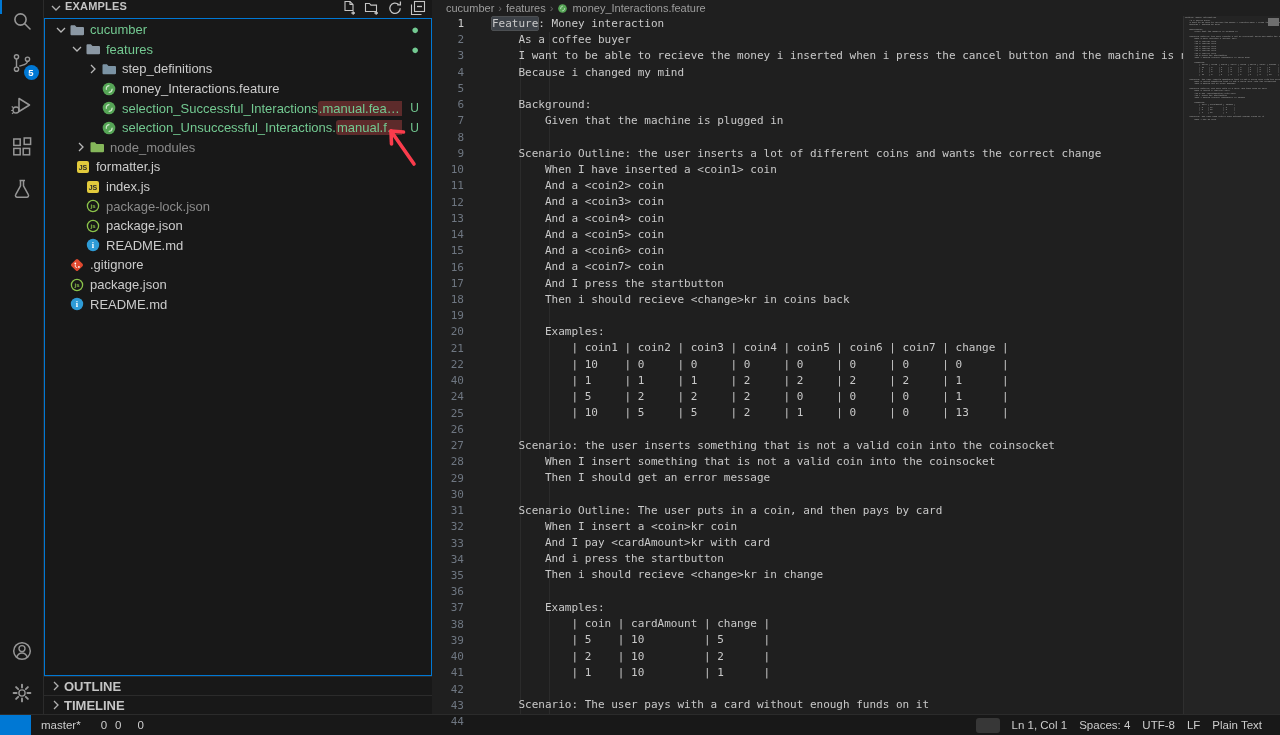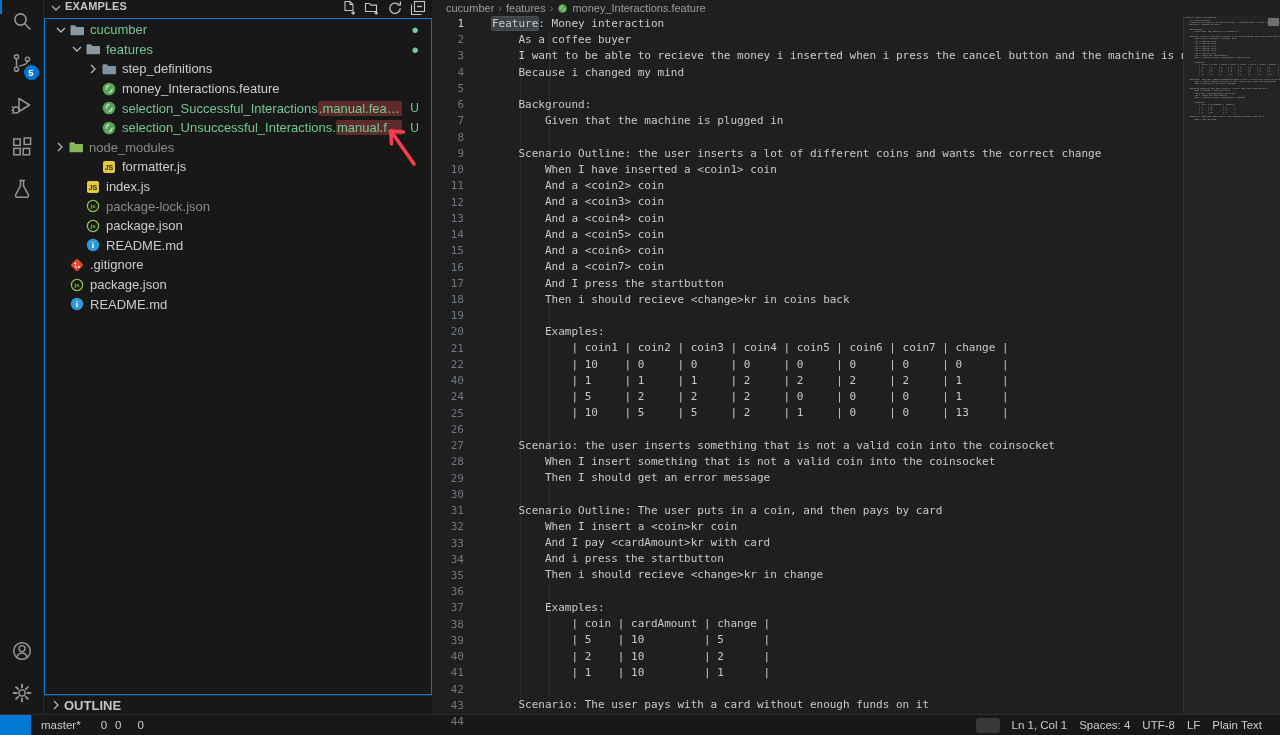--- a/index.html
+++ b/index.html
@@ -223,30 +223,30 @@
           </div>
           <div class="tree-row" style="padding-left:40px">
             <span class="twist"></span>
             <span class="ficon"><svg viewBox="0 0 16 16">
                 <circle cx="8" cy="8" r="6.3" fill="#56a556"></circle>
                 <path d="M8 4.6c-1.9.4-2.9 1.9-2.7 3.7M8.2 11.4c1.7-.2 2.9-1.5 2.9-3.3" stroke="#cfe8cc" stroke-width="1.2" fill="none" stroke-linecap="round"></path>
               </svg></span>
             <span class="lbl c-green">selection_Unsuccessful_Interactions.<span class="match">manual.feature</span></span>
             <span class="right">U</span>
           </div>
-          <div class="tree-row" style="padding-left:7px">
+          <div class="tree-row" style="padding-left:28px">
             <span class="twist"><svg viewBox="0 0 16 16" width="100%" height="100%" fill="none" stroke="currentColor" stroke-width="1.5">
                 <polyline points="6,4 10,8 6,12" stroke-width="1.3"></polyline>
               </svg></span>
             <span class="ficon"><svg viewBox="0 0 16 16">
                 <path d="M1.5 4.2c0-.5.4-.9.9-.9h3.5l1.6 1.7h6.6c.5 0 .9.4.9.9v6.4c0 .5-.4.9-.9.9H2.4c-.5 0-.9-.4-.9-.9z" fill="#85b75a"></path>
               </svg></span>
             <span class="lbl c-dim">node_modules</span>
           </div>
-          <div class="tree-row" style="padding-left:40px">
+          <div class="tree-row" style="padding-left:14px">
             <span class="twist"></span>
             <span class="ficon"><svg viewBox="0 0 16 16">
                 <rect x="2" y="2" width="12" height="12" rx="2" fill="#e2ca3c"></rect>
                 <text x="8" y="11" font-size="7" font-weight="bold" text-anchor="middle" fill="#2b2b2b" font-family="'Liberation Sans',sans-serif">JS</text>
               </svg></span>
             <span class="lbl c-norm">formatter.js</span>
           </div>
           <div class="tree-row" style="padding-left:24px">
             <span class="twist"></span>
             <span class="ficon"><svg viewBox="0 0 16 16">
@@ -304,20 +304,26 @@
                 <text x="8" y="11.2" font-size="8.5" font-weight="bold" text-anchor="middle" fill="#fff" font-family="'Liberation Serif',serif">i</text>
               </svg></span>
             <span class="lbl c-norm">README.md</span>
           </div>
         </div>
       <div class="side-section">
         <span class="chev"><svg viewBox="0 0 16 16" width="100%" height="100%" fill="none" stroke="currentColor" stroke-width="1.5">
               <polyline points="6,4 10,8 6,12" stroke-width="1.3"></polyline>
             </svg></span>
         <span>OUTLINE</span>
+      </div>
+      <div class="side-section">
+        <span class="chev"><svg viewBox="0 0 16 16" width="100%" height="100%" fill="none" stroke="currentColor" stroke-width="1.5">
+              <polyline points="6,4 10,8 6,12" stroke-width="1.3"></polyline>
+            </svg></span>
+        <span>TIMELINE</span>
       </div>
     </div>
 
     <div id="editor">
       <div id="breadcrumb">
         <span>cucumber</span>
         <span class="sep">›</span>
         <span>features</span>
         <span class="sep">›</span>
         <span class="bc-icon"><svg viewBox="0 0 16 16">

